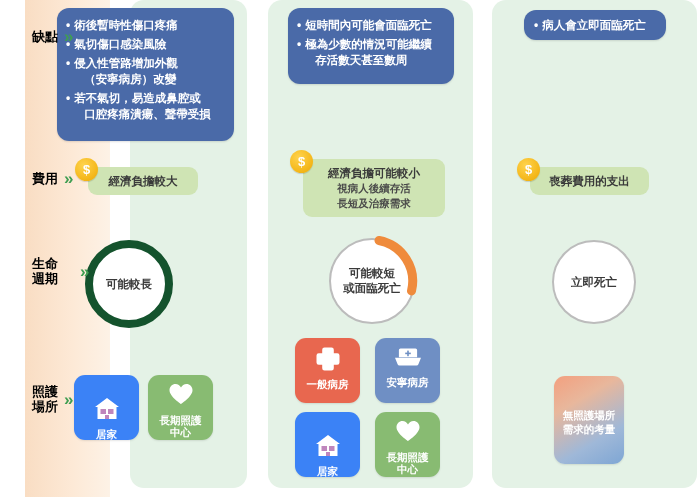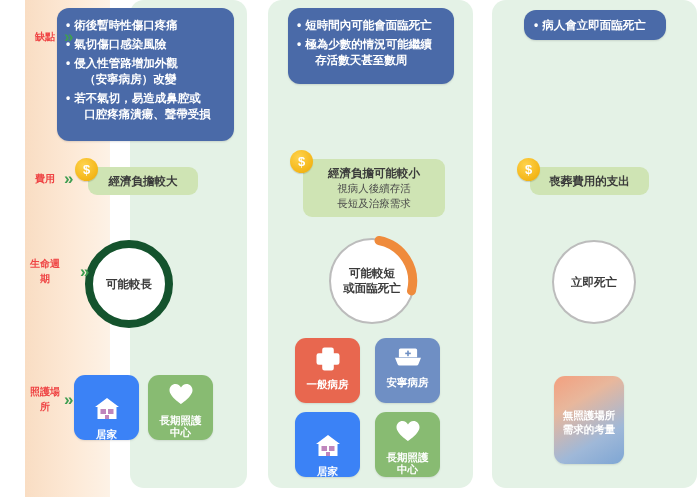--- a/index.html
+++ b/index.html
@@ -23,23 +23,23 @@
   }
 
   
   .rowlabel{
     position:absolute;
     display:flex;align-items:center;
     z-index:5;
   }
   .rl-text{
     width:30px;
-    font-size:10px;
+    font-size:13px;
     line-height:15px;
-    color:#ef4444;
+    color:#000000;
     font-weight:700;
     letter-spacing:0px;
     text-align:center;
     word-break:break-all;
   }
   .rl-arrow{
     margin-left:4px;
     font-size:17px;
     font-weight:900;
     color:#3f9e52;
@@ -99,21 +99,21 @@
   .costbox{
     position:absolute;
     background:#cfe4b4;
     border-radius:9px;
     color:#3a3a3a;
     display:flex;align-items:center;justify-content:center;
     text-align:center;
     box-sizing:border-box;
   }
   .cb-main{font-size:11.5px;font-weight:700;line-height:16px;}
-  .cb-sub{font-size:10.5px;font-weight:400;line-height:15px;color:#4a4a4a;}
+  .cb-sub{font-size:10.5px;font-weight:700;line-height:15px;color:#4a4a4a;}
 
   
   .circle{
     position:absolute;border-radius:50%;
     display:flex;align-items:center;justify-content:center;
     text-align:center;
     background:#ffffff;
     box-sizing:border-box;
   }
   .c-orange{border:8px solid #14532d;}

